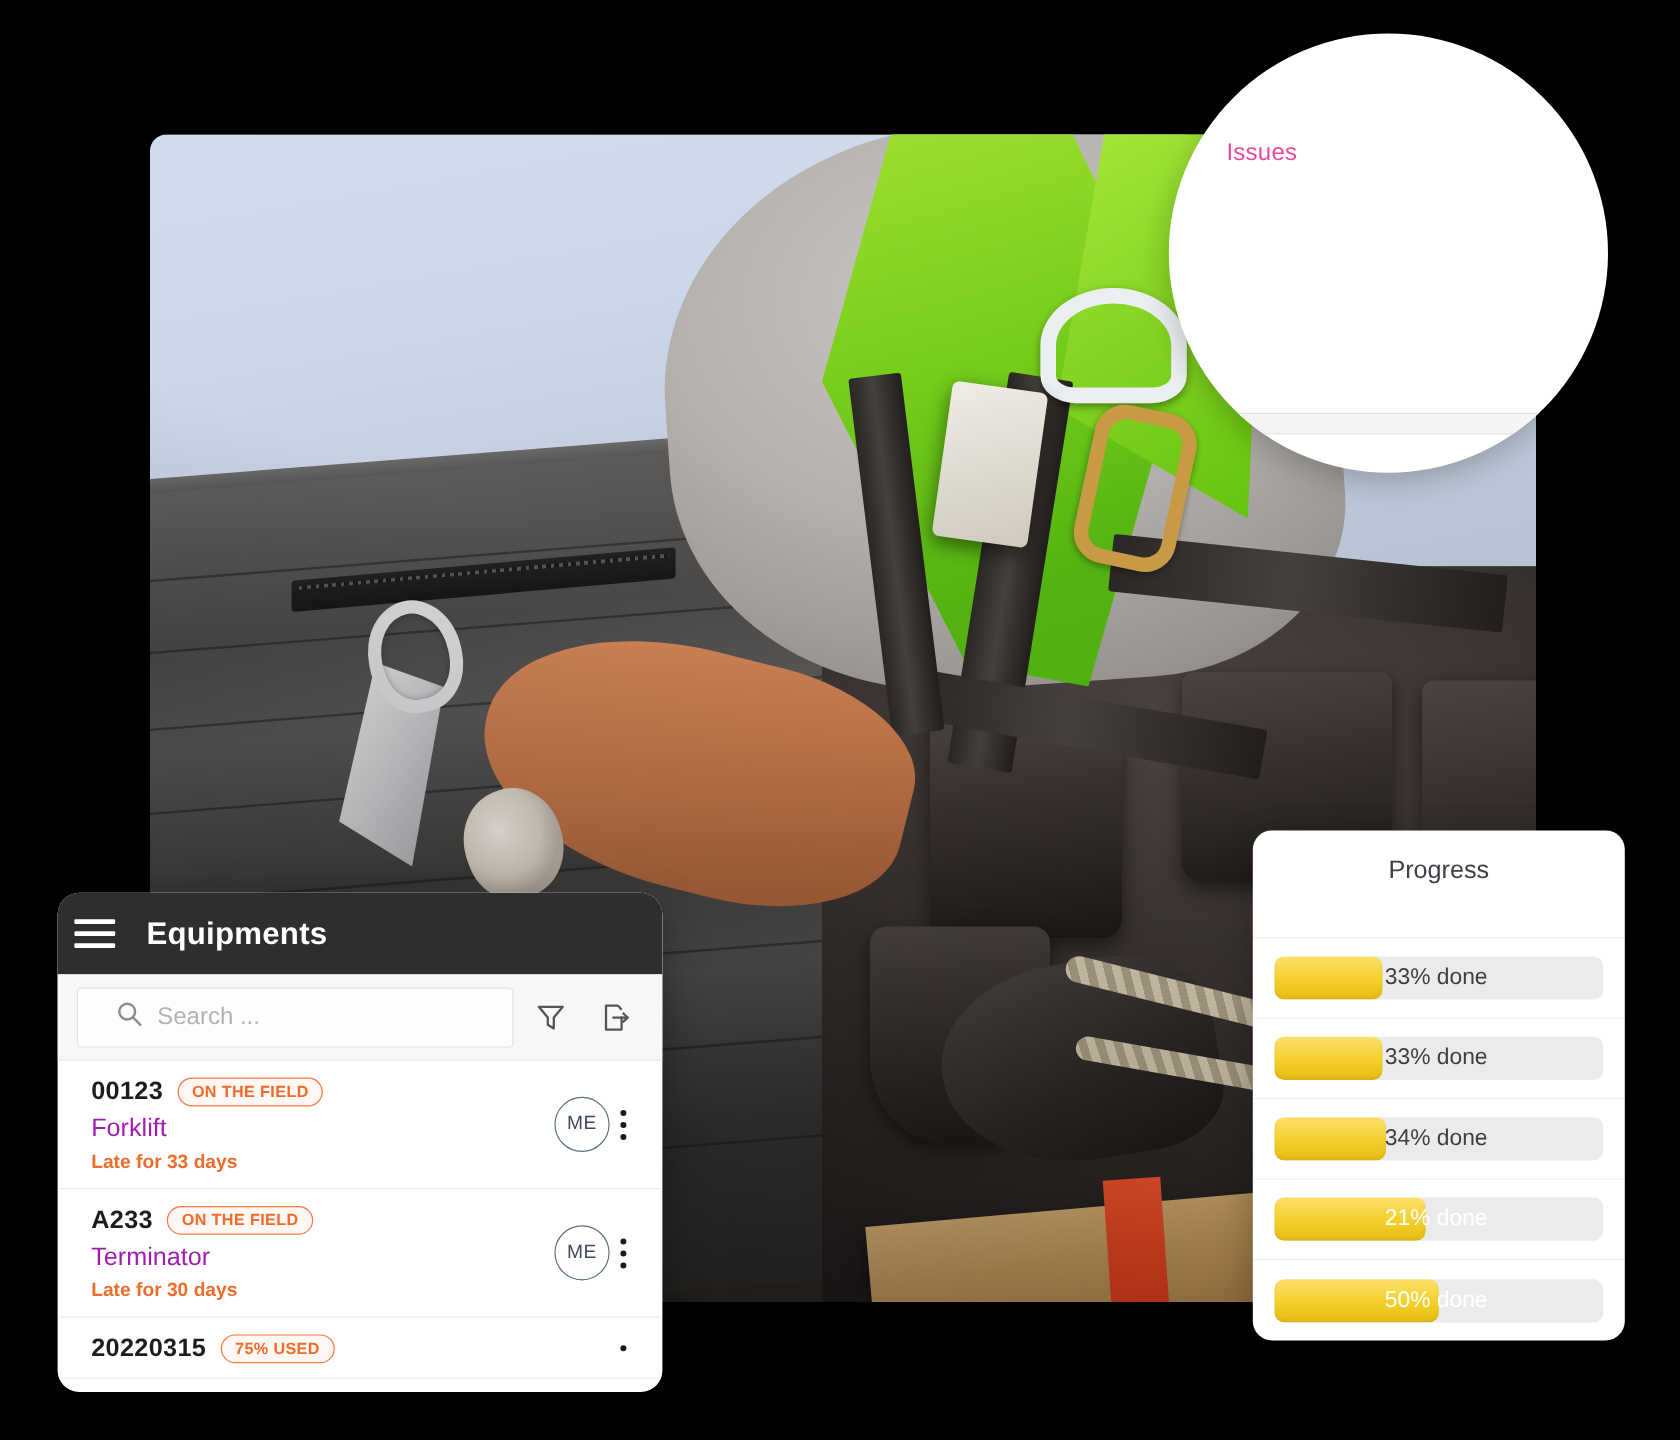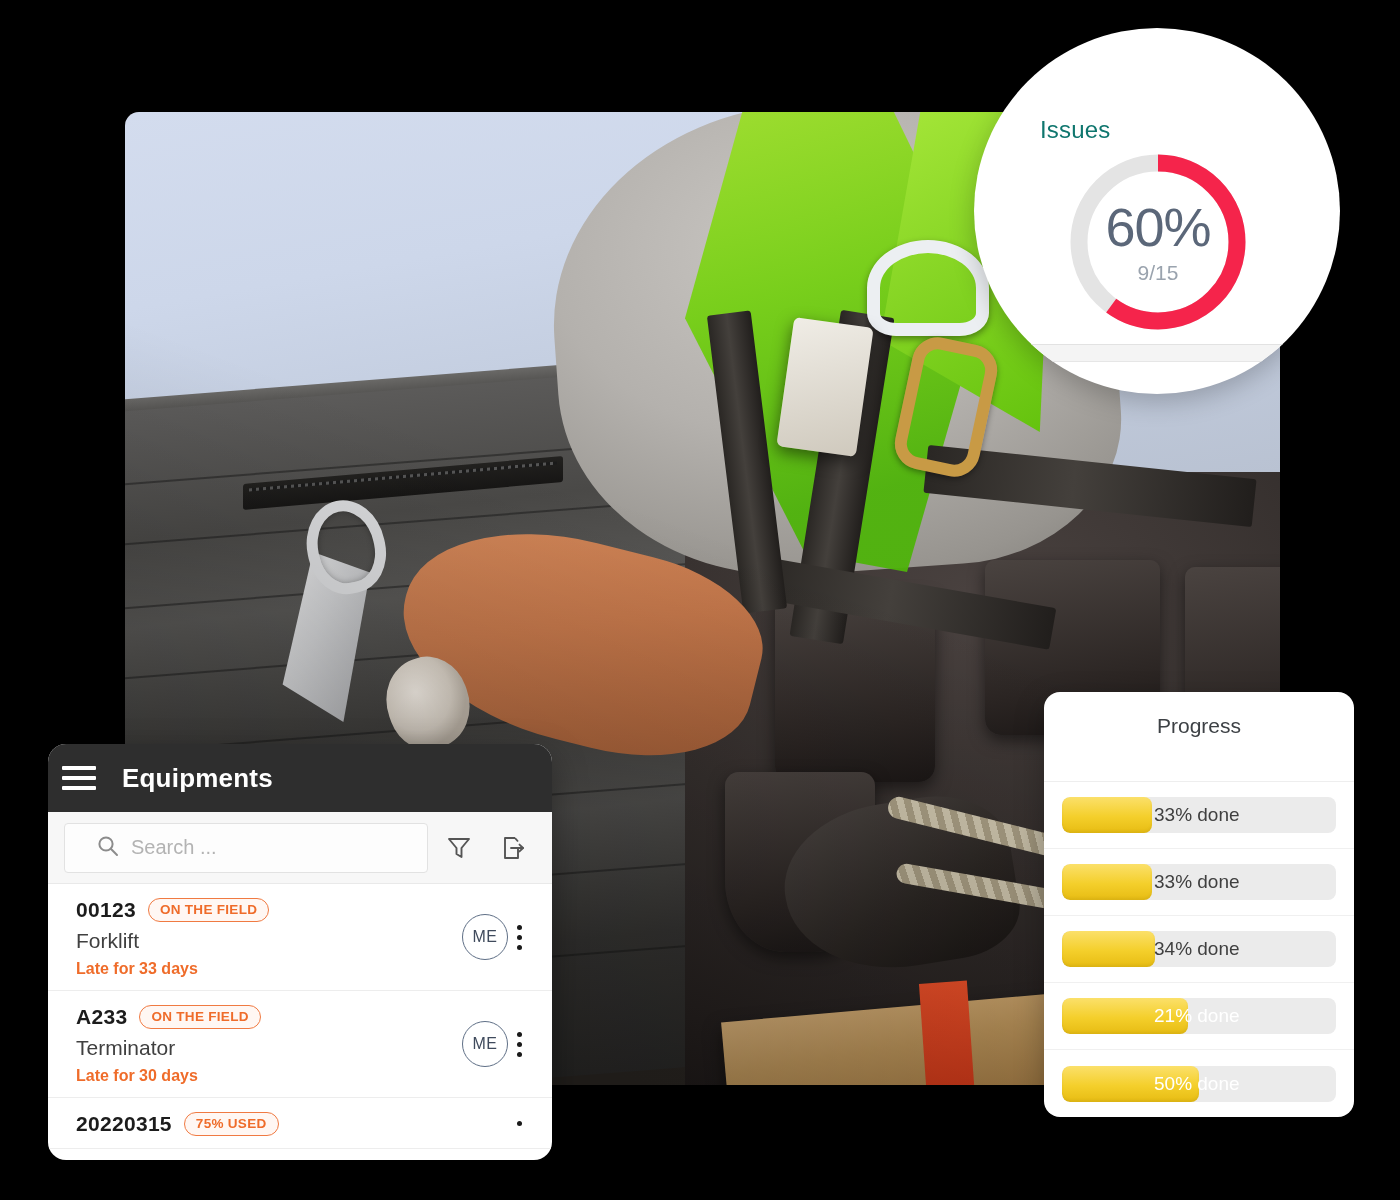--- a/index.html
+++ b/index.html
@@ -137,22 +137,22 @@
     pointer-events:none;
   }
 
   
   .issues-bubble{
     position:absolute;left:974px;top:28px;width:366px;height:366px;
     border-radius:50%;background:#ffffff;overflow:hidden;
     box-shadow:0 8px 26px rgba(0,0,0,.22);
   }
   .issues-title{
-    position:absolute;left:66px;top:88px;
-    font-size:24px;color:#0f766e;letter-spacing:.2px;
+    position:absolute;left:48px;top:88px;
+    font-size:20px;color:#ec4899;letter-spacing:.2px;
   }
   .donut-wrap{
     position:absolute;left:88px;top:118px;width:192px;height:192px;
   }
   .donut-wrap svg{display:block;}
   .donut-center{
     position:absolute;left:0;top:0;width:192px;height:192px;
     display:flex;flex-direction:column;align-items:center;justify-content:center;
   }
   .donut-pct{font-size:54px;color:#5b6779;font-weight:300;line-height:1;letter-spacing:-1px;}
@@ -225,21 +225,21 @@
   .search-ph{color:#b3b3b3;font-size:20px;margin-left:12px;}
   .tool-ic{width:46px;height:46px;display:flex;align-items:center;justify-content:center;margin-left:8px;cursor:pointer;}
 
   .equip-row{padding:14px 26px 12px 28px;border-bottom:1px solid #ededed;position:relative;}
   .equip-row-top{display:flex;align-items:center;gap:12px;}
   .equip-id{font-size:21px;font-weight:700;color:#1c1c1c;letter-spacing:.3px;}
   .badge{
     border:1px solid #f07a42;color:#ef6c2a;background:#fff7f3;
     border-radius:13px;padding:3px 11px 4px;font-size:13.5px;font-weight:700;letter-spacing:.3px;
   }
-  .equip-name{font-size:21px;color:#404040;margin-top:7px;font-weight:400;}
+  .equip-name{font-size:21px;color:#a21caf;margin-top:7px;font-weight:400;}
   .equip-late{font-size:16px;color:#ef6c2a;margin-top:7px;font-weight:600;}
   .row-right{position:absolute;right:22px;top:50%;transform:translateY(-50%);display:flex;align-items:center;gap:0;}
   .avatar{
     width:44px;height:44px;border-radius:50%;border:1.6px solid #5f6f86;
     display:flex;align-items:center;justify-content:center;
     font-size:16px;color:#3f4a5c;letter-spacing:.5px;
   }
   .kebab{width:22px;height:30px;display:flex;flex-direction:column;align-items:center;justify-content:center;gap:5px;cursor:pointer;}
   .kebab i{width:5px;height:5px;border-radius:50%;background:#1a1a1a;display:block;}
   .kebab.small i:nth-child(2),.kebab.small i:nth-child(3){display:none;}
@@ -290,30 +290,20 @@
   <div class="rope"></div>
   <div class="rope2"></div>
   <div class="plank"></div>
   <div class="bracket-red"></div>
   <div class="photo-shade"></div>
 </div>
 
 <div class="issues-bubble">
   <div class="issues-title">Issues</div>
 
-  <div class="donut-wrap">
-    <svg width="192" height="192" viewBox="0 0 192 192" aria-hidden="true">
-      <circle cx="96" cy="96" r="79" fill="none" stroke="#E4E4E4" stroke-width="17"></circle>
-      <circle id="donut-arc" cx="96" cy="96" r="79" fill="none" stroke="#F5244B" stroke-width="17" stroke-linecap="butt" transform="rotate(-90 96 96)" stroke-dasharray="297.82298356031237 496.37163926718733"></circle>
-    </svg>
-    <div class="donut-center">
-      <div class="donut-pct">60%</div>
-      <div class="donut-sub">9/15</div>
-    </div>
-  </div>
 
   <div class="bubble-strip"></div>
   <div class="bubble-strip2"></div>
 
   <div class="bubble-icons">
     <div class="bi">
       <svg width="26" height="24" viewBox="0 0 26 24" fill="none" stroke="#4a4a4a" stroke-width="1.6">
         <rect x="2" y="4" width="5" height="16"></rect>
         <line x1="2" y1="8" x2="7" y2="8"></line>
         <rect x="8.5" y="4" width="4.5" height="16"></rect>

